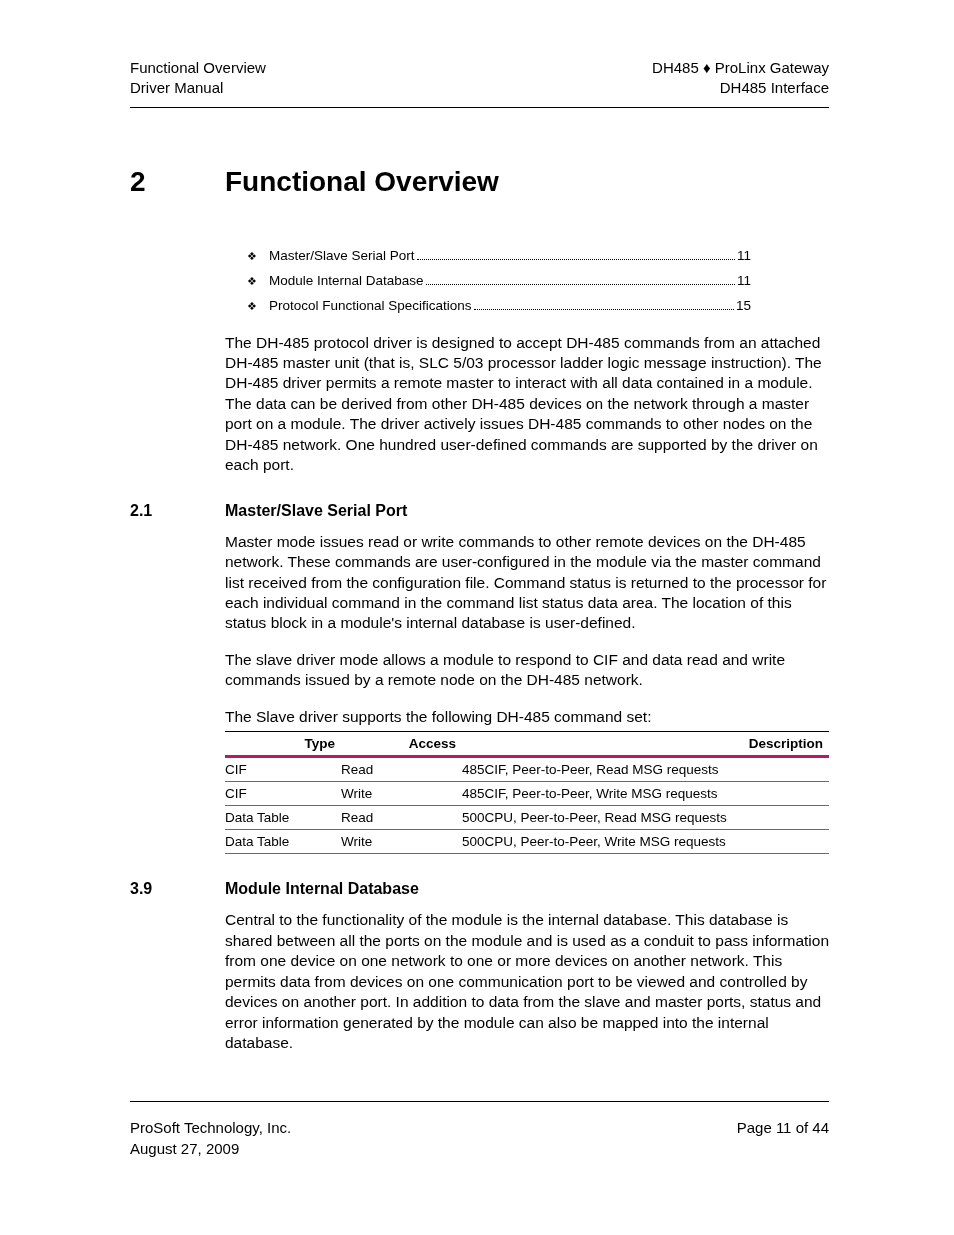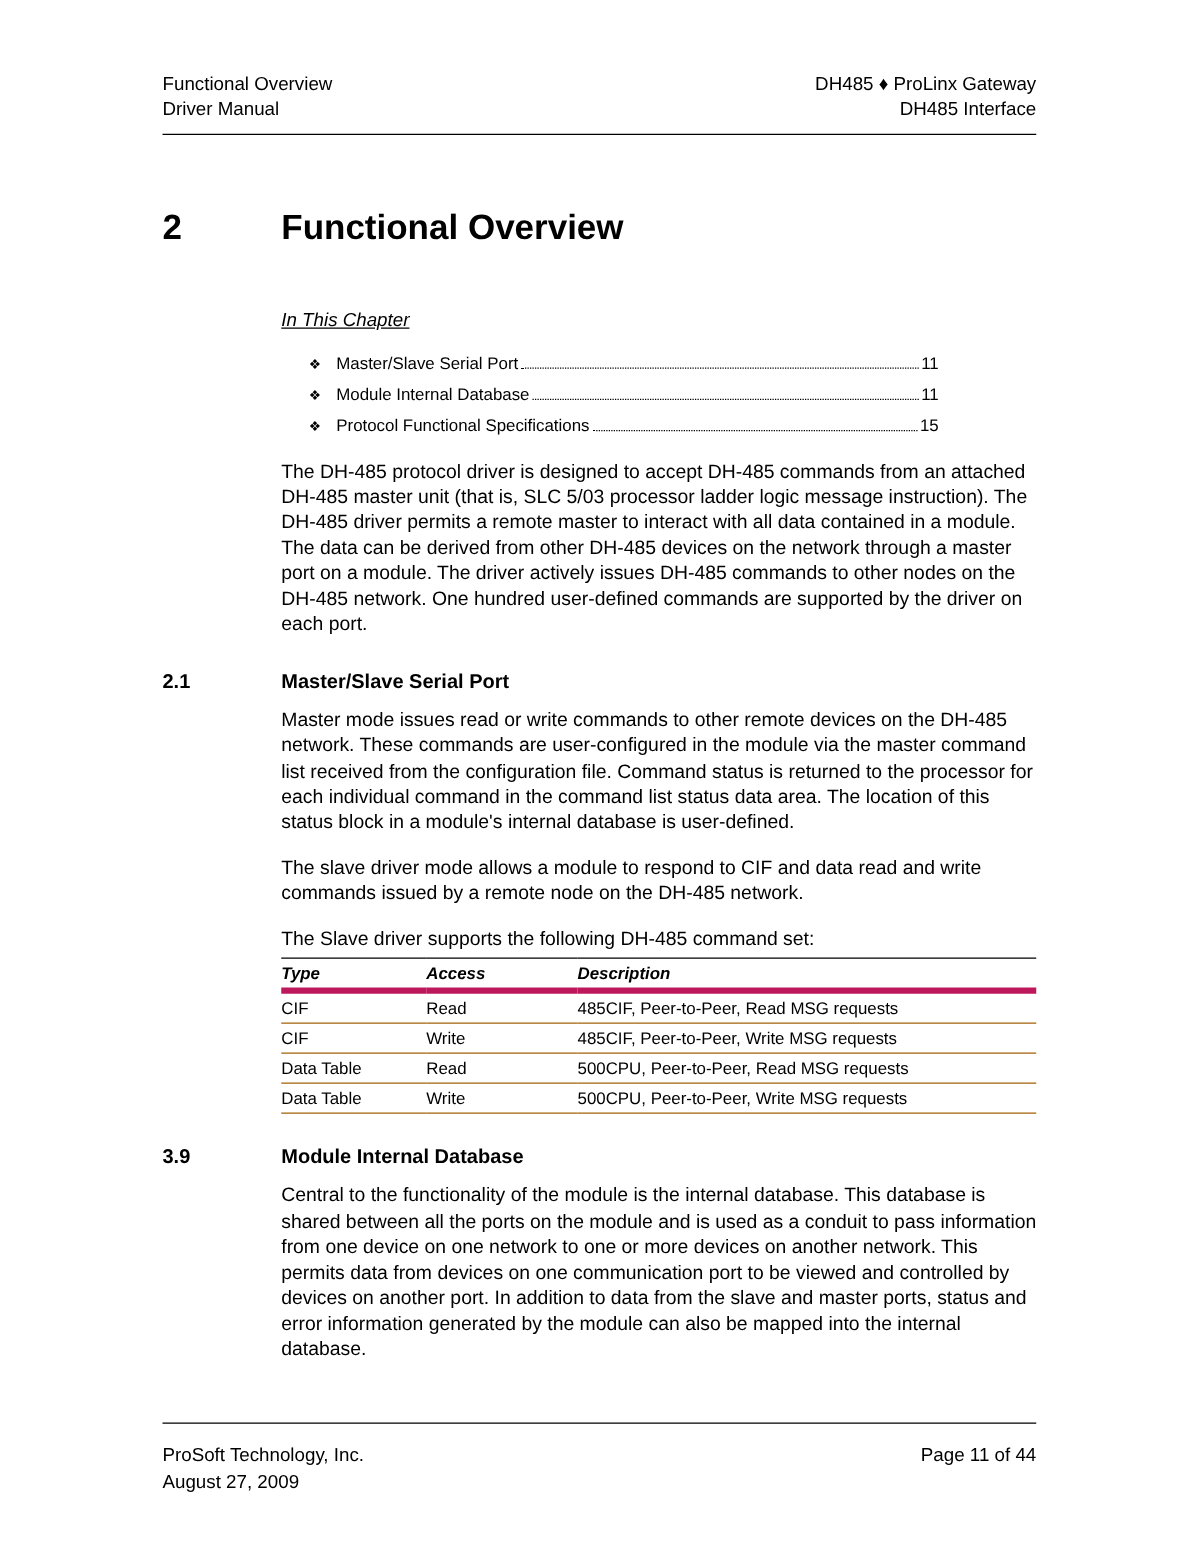--- a/index.html
+++ b/index.html
@@ -90,26 +90,25 @@
     font-weight: bold;
     font-size: 16px;
   }
   table.cmd {
     border-collapse: collapse;
     width: 100%;
     font-size: 13.5px;
     margin-top: 2px;
   }
   table.cmd th {
-    text-align: left;
+    text-align: right;
     font-weight: bold;
     border-top: 1px solid #000;
-    border-bottom: 5px solid #be185d;
+    border-bottom: 3px solid #be185d;
     padding: 4px 6px 4px 0;
-    font-style: italic;
   }
   table.cmd td {
     border-bottom: 1px solid #a16207;
     padding: 4px 6px 4px 0;
   }
   .col-type { width: 110px; }
   .col-access { width: 115px; }
   .footer {
     margin-top: 48px;
     border-top: 1.5px solid #000;
@@ -136,21 +135,20 @@
       <div>DH485 Interface</div>
     </div>
   </div>
 
   <div class="chapter-row">
     <div class="chapter-number">2</div>
     <div class="chapter-title">Functional Overview</div>
   </div>
 
   <div class="content-block">
-    <div class="in-this-chapter">In This Chapter</div>
     <div class="toc">
       <div class="toc-row">
         <span class="toc-bullet">❖</span>
         <span class="toc-label">Master/Slave Serial Port</span>
         <span class="toc-dots"></span>
         <span class="toc-page">11</span>
       </div>
       <div class="toc-row">
         <span class="toc-bullet">❖</span>
         <span class="toc-label">Module Internal Database</span>

